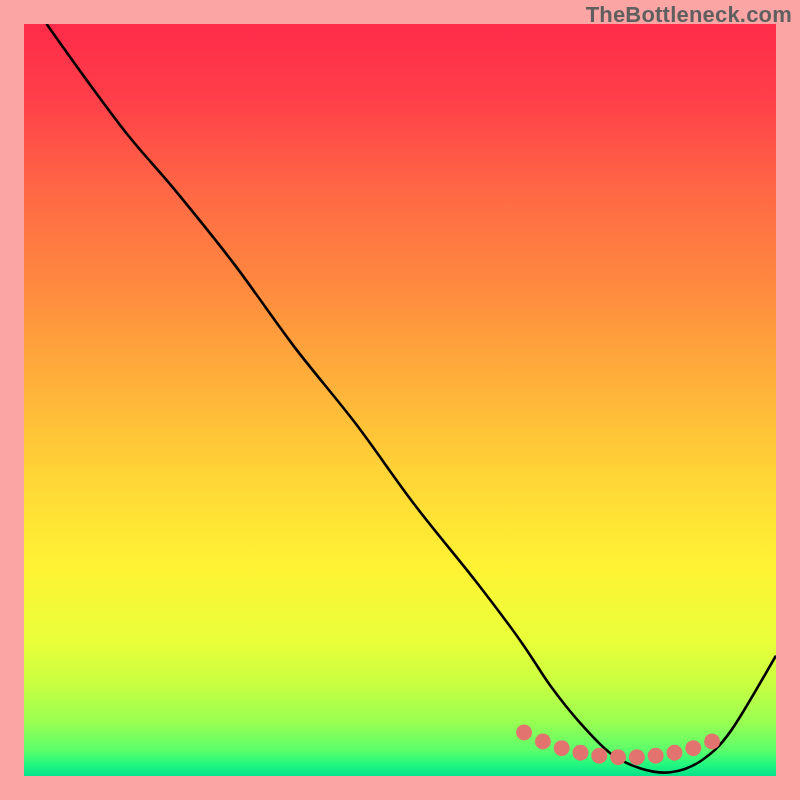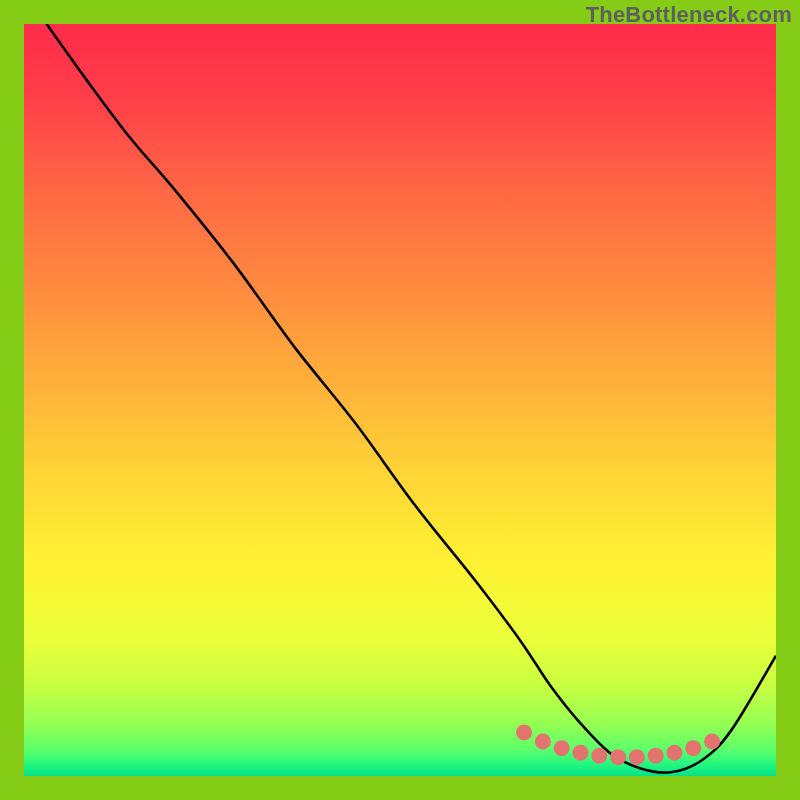--- a/index.html
+++ b/index.html
@@ -7,21 +7,21 @@
     padding: 0;
     width: 800px;
     height: 800px;
     background: #000;
     overflow: hidden;
   }
   .chart-wrap {
     position: relative;
     width: 800px;
     height: 800px;
-    background: #84cc16;
+    background: #fca5a5;
   }
   .plot {
     position: absolute;
     left: 24px;
     top: 24px;
     width: 752px;
     height: 752px;
     overflow: hidden;
   }
   .watermark {

